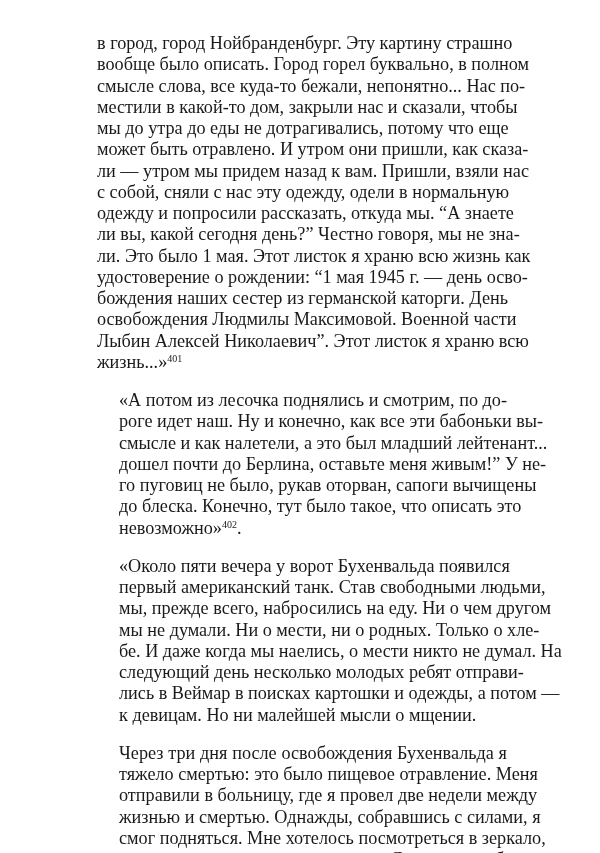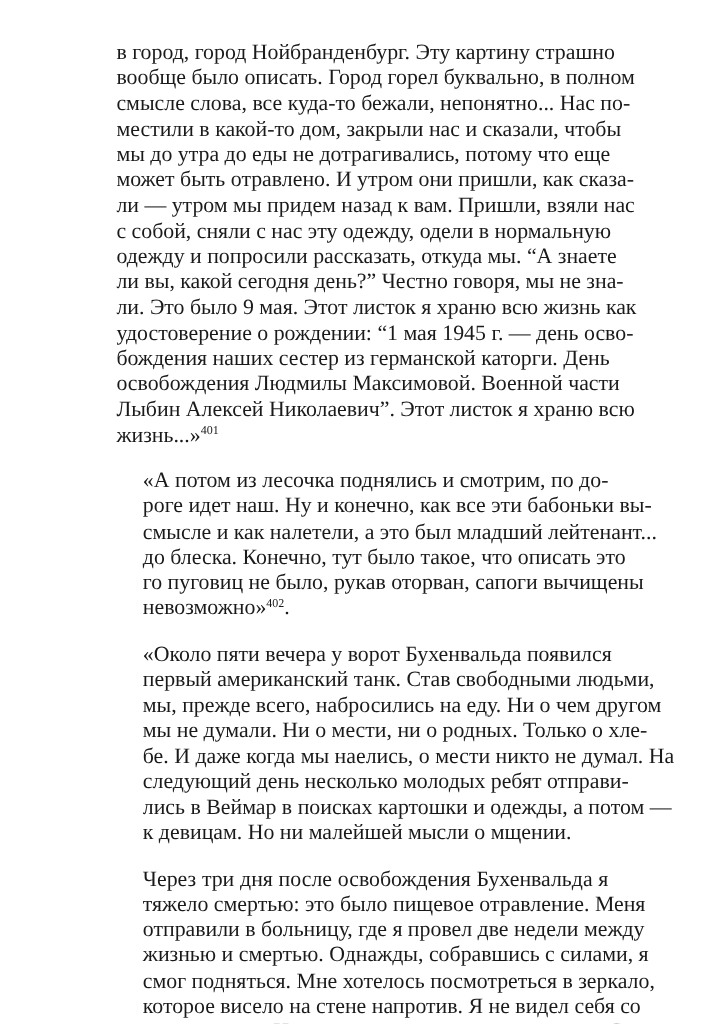--- a/index.html
+++ b/index.html
@@ -34,34 +34,35 @@
     <span class="line">в город, город Нойбранденбург. Эту картину страшно</span>
     <span class="line">вообще было описать. Город горел буквально, в полном</span>
     <span class="line">смысле слова, все куда-то бежали, непонятно... Нас по-</span>
     <span class="line">местили в какой-то дом, закрыли нас и сказали, чтобы</span>
     <span class="line">мы до утра до еды не дотрагивались, потому что еще</span>
     <span class="line">может быть отравлено. И утром они пришли, как сказа-</span>
     <span class="line">ли — утром мы придем назад к вам. Пришли, взяли нас</span>
     <span class="line">с собой, сняли с нас эту одежду, одели в нормальную</span>
     <span class="line">одежду и попросили рассказать, откуда мы. “А знаете</span>
     <span class="line">ли вы, какой сегодня день?” Честно говоря, мы не зна-</span>
-    <span class="line">ли. Это было 9 мая. Этот листок я храню всю жизнь как</span>
+    <span class="line">ли. Это было 1 мая. Этот листок я храню всю жизнь как</span>
     <span class="line">удостоверение о рождении: “1 мая 1945 г. — день осво-</span>
     <span class="line">бождения наших сестер из германской каторги. День</span>
     <span class="line">освобождения Людмилы Максимовой. Военной части</span>
     <span class="line">Лыбин Алексей Николаевич”. Этот листок я храню всю</span>
     <span class="line last"><span>жизнь...»</span><sup class="fn">401</sup></span>
   </div>
 
   <div class="para indent">
     <span class="line" style="text-indent:22px">«А потом из лесочка поднялись и смотрим, по до-</span>
     <span class="line">роге идет наш. Ну и конечно, как все эти бабоньки вы-</span>
     <span class="line">смысле и как налетели, а это был младший лейтенант...</span>
+    <span class="line">дошел почти до Берлина, оставьте меня живым!” У не-</span>
+    <span class="line">го пуговиц не было, рукав оторван, сапоги вычищены</span>
     <span class="line">до блеска. Конечно, тут было такое, что описать это</span>
-    <span class="line">го пуговиц не было, рукав оторван, сапоги вычищены</span>
     <span class="line last"><span>невозможно»</span><sup class="fn">402</sup><span>.</span></span>
   </div>
 
   <div class="para indent">
     <span class="line" style="text-indent:22px">«Около пяти вечера у ворот Бухенвальда появился</span>
     <span class="line">первый американский танк. Став свободными людьми,</span>
     <span class="line">мы, прежде всего, набросились на еду. Ни о чем другом</span>
     <span class="line">мы не думали. Ни о мести, ни о родных. Только о хле-</span>
     <span class="line">бе. И даже когда мы наелись, о мести никто не думал. На</span>
     <span class="line">следующий день несколько молодых ребят отправи-</span>

